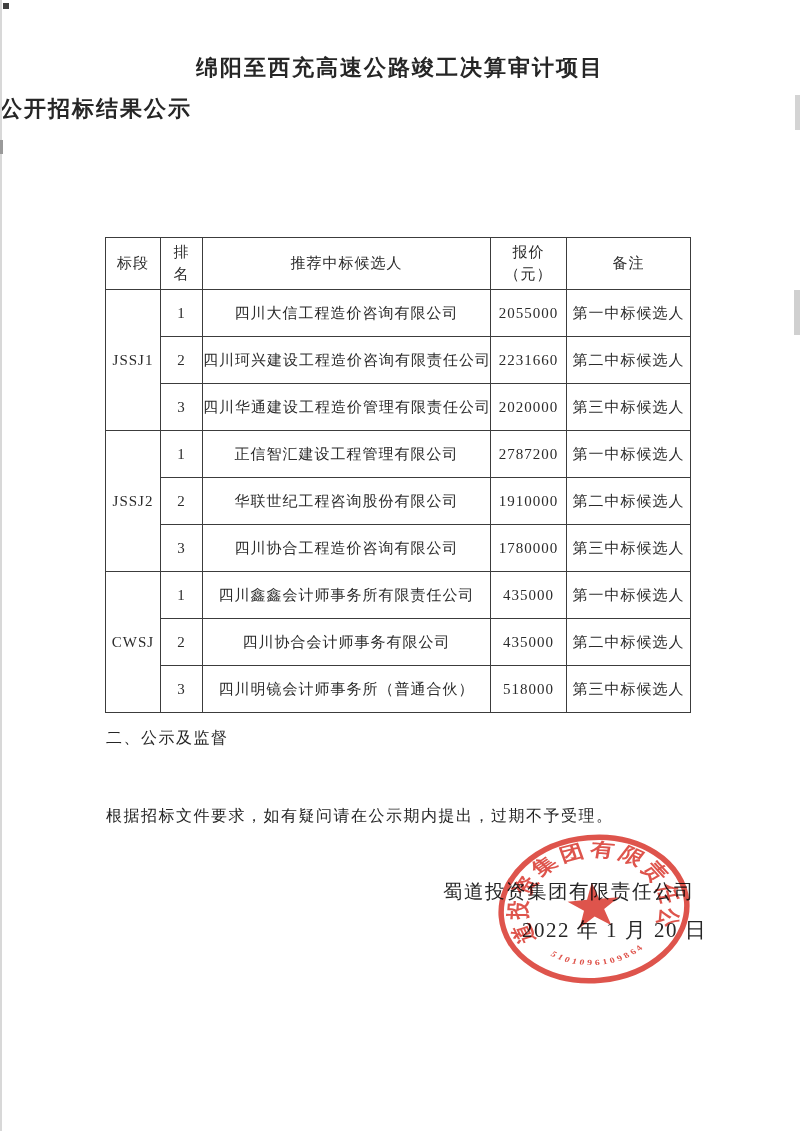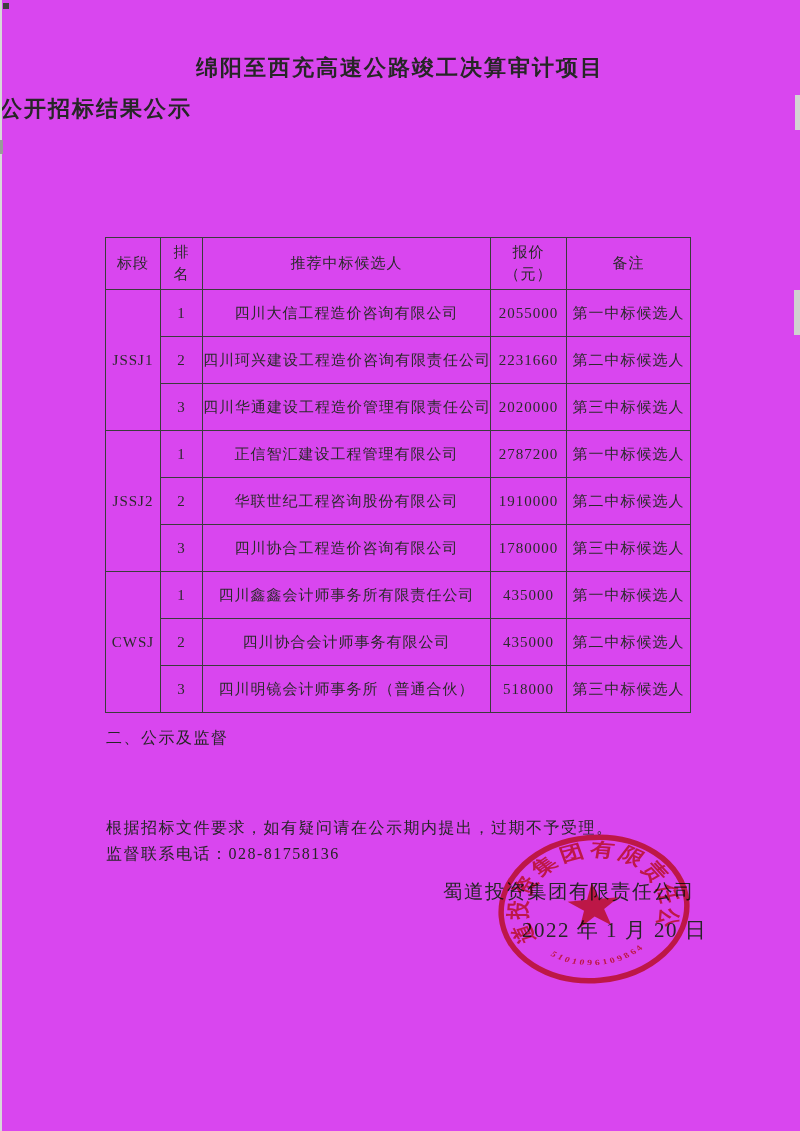--- a/index.html
+++ b/index.html
@@ -1,19 +1,19 @@
 <!DOCTYPE html>
 <html><head>
 <meta charset="utf-8">
 <style>
   html,body { margin:0; padding:0; }
   body { background:#e9e9e9; font-family:"Liberation Serif","DejaVu Serif",serif; }
   .page {
     position:relative; width:800px; height:1131px; margin:0 auto;
-    background:#d946ef; color:#262626; overflow:hidden;
+    background:#ffffff; color:#262626; overflow:hidden;
   }
   .doc-title {
     position:absolute; top:53px; left:0; width:100%; text-align:center;
     font-size:22px; font-weight:bold; letter-spacing:2px; white-space:nowrap;
   }
   .doc-subtitle {
     position:absolute; top:94px; left:0; width:100%; 
     font-size:22px; font-weight:bold; letter-spacing:2px; white-space:nowrap;
   }
   .intro { position:absolute; left:106px; top:133px; width:600px; font-size:19.5px; letter-spacing:1.5px; }
@@ -131,22 +131,21 @@
       <tr>
         <td>3</td>
         <td class="cand">四川明镜会计师事务所（普通合伙）</td>
         <td>518000</td>
         <td>第三中标候选人</td>
       </tr>
     </tbody>
   </table>
 
   <div class="sec2" style="top:728px;">二、公示及监督</div>
-  <div class="sec-line" style="top:806px;margin-top:12px;">根据招标文件要求，如有疑问请在公示期内提出，过期不予受理。</div>
-  <div class="sec-line" style="top:844px;">监督联系电话：028-81758136</div>
+  <div class="sec-line" style="top:806px;">根据招标文件要求，如有疑问请在公示期内提出，过期不予受理。</div>
 
   <div class="issuer">蜀道投资集团有限责任公司</div>
   <div class="issue-date">2022 年 1 月 20 日</div>
 
   <svg class="stamp" width="220" height="190" viewBox="-110 -95 220 190" aria-hidden="true">
     <g transform="rotate(-5)">
       <ellipse cx="0" cy="0" rx="93" ry="71.5" fill="none" stroke="#dc453c" stroke-width="5.5"></ellipse>
       <polygon points="0,-27 6.2,-8.6 25.7,-8.3 10.1,3.3 15.9,21.8 0,10.6 -15.9,21.8 -10.1,3.3 -25.7,-8.3 -6.2,-8.6" transform="translate(0,-2) scale(1,0.9)" fill="#dc453c"></polygon>
       <g transform="scale(1,0.78)">
         <path id="sealTopArc" d="M -54,41.5 A 68,68 0 1 1 54,41.5" fill="none"></path>

